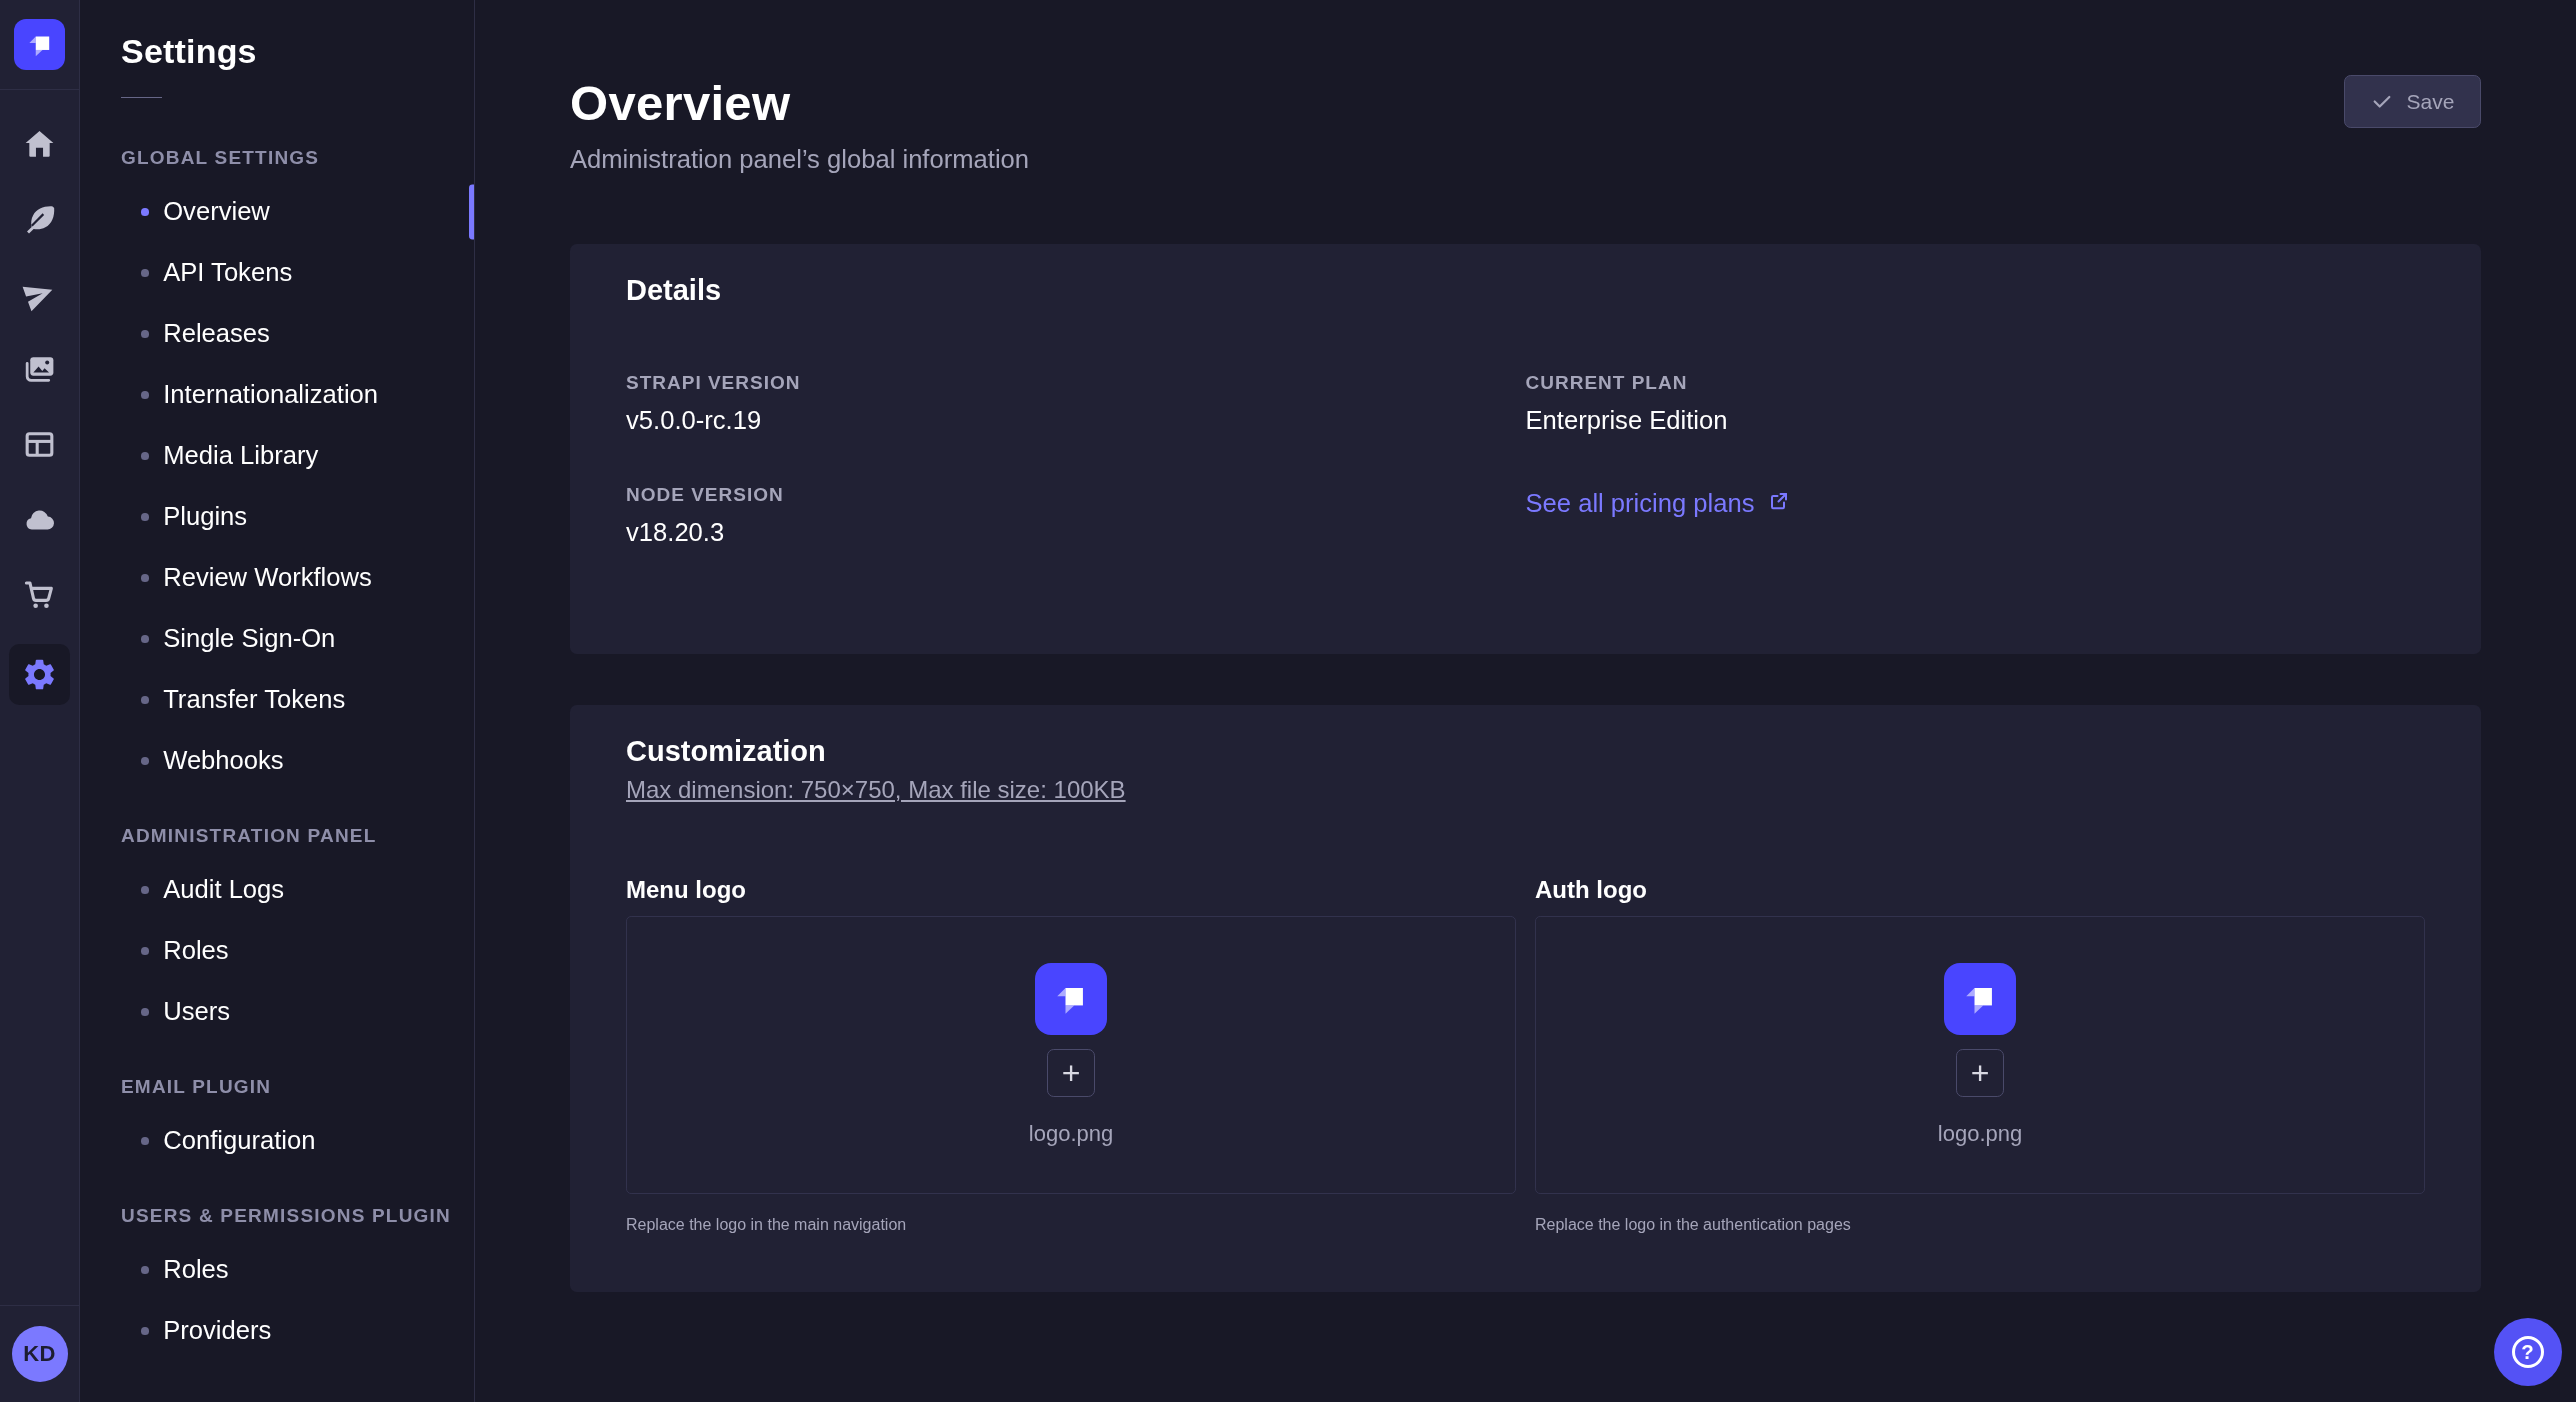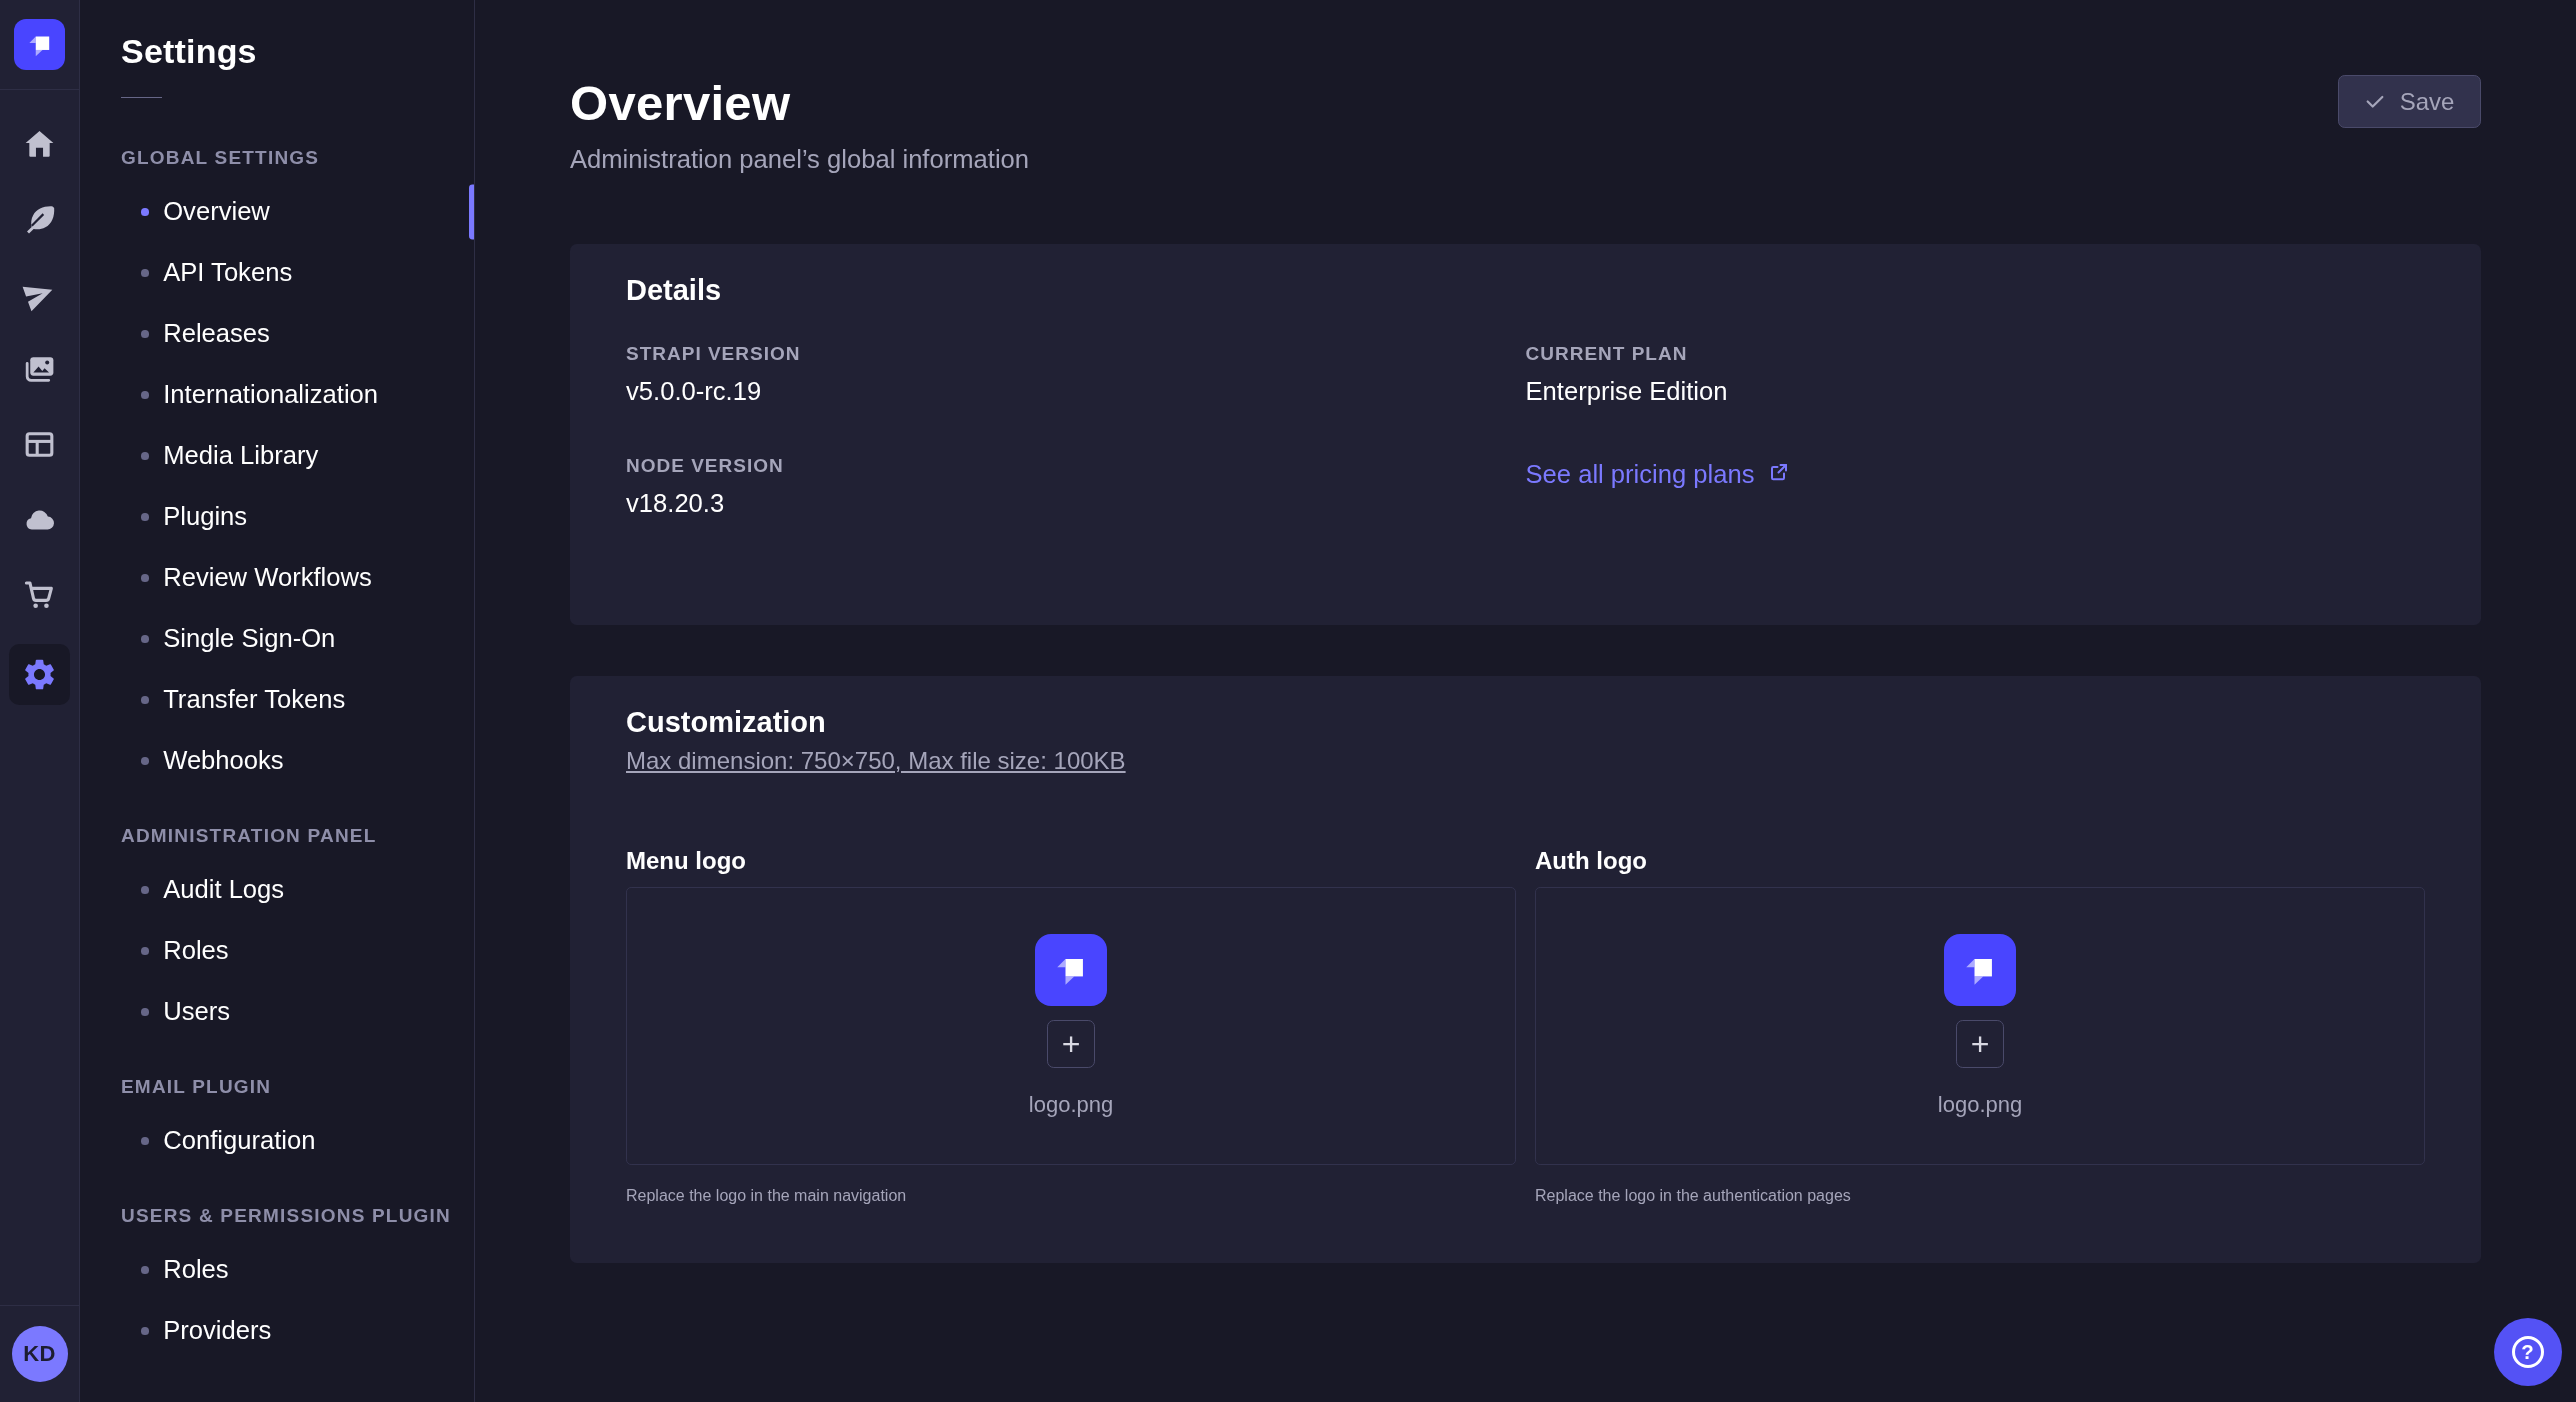--- a/index.html
+++ b/index.html
@@ -99,35 +99,35 @@
   .main{flex:1;height:100%;padding:75px 95px 0 95px;overflow:hidden;}
   .page-header{position:relative;}
   .page-header h1{font-size:49px;font-weight:700;letter-spacing:0.3px;}
   .page-subtitle{margin-top:13.6px;font-size:25.6px;color:var(--text-muted);}
   .save-btn{
     position:absolute;top:0;right:0;
     height:53px;padding:0 25.6px;
     background:var(--border);
     border:0.9px solid var(--border-strong);
     border-radius:6.8px;
-    color:var(--text-muted);font-size:24px;
+    color:var(--text-muted);font-size:21px;
     display:flex;align-items:center;gap:13.6px;
     cursor:pointer;font-family:inherit;
   }
   .save-btn svg{width:22px;height:22px;}
   .card{
     background:var(--panel-bg);
     border-radius:6.8px;
     padding:30px 56px 58px 56px;
   }
   .card.details{margin-top:70px;min-height:354px;}
   .card.customization{margin-top:51px;}
   .card-title{font-size:29px;font-weight:600;}
   .card-subtitle{margin-top:8.5px;font-size:24px;color:var(--text-muted);text-decoration:underline;}
-  .details-grid{display:grid;grid-template-columns:1fr 1fr;margin-top:36px;}
+  .details-grid{display:grid;grid-template-columns:1fr 1fr;margin-top:65px;}
   .field{margin-bottom:49px;}
   .field-label{
     font-size:19px;font-weight:700;color:var(--text-muted);
     letter-spacing:1px;
   }
   .field-value{margin-top:12px;font-size:25.6px;color:#FFFFFF;}
   .pricing-link{
     display:inline-flex;gap:12px;
     color:var(--accent-light);font-size:25.6px;text-decoration:none;
     margin-top:5.1px;cursor:pointer;

